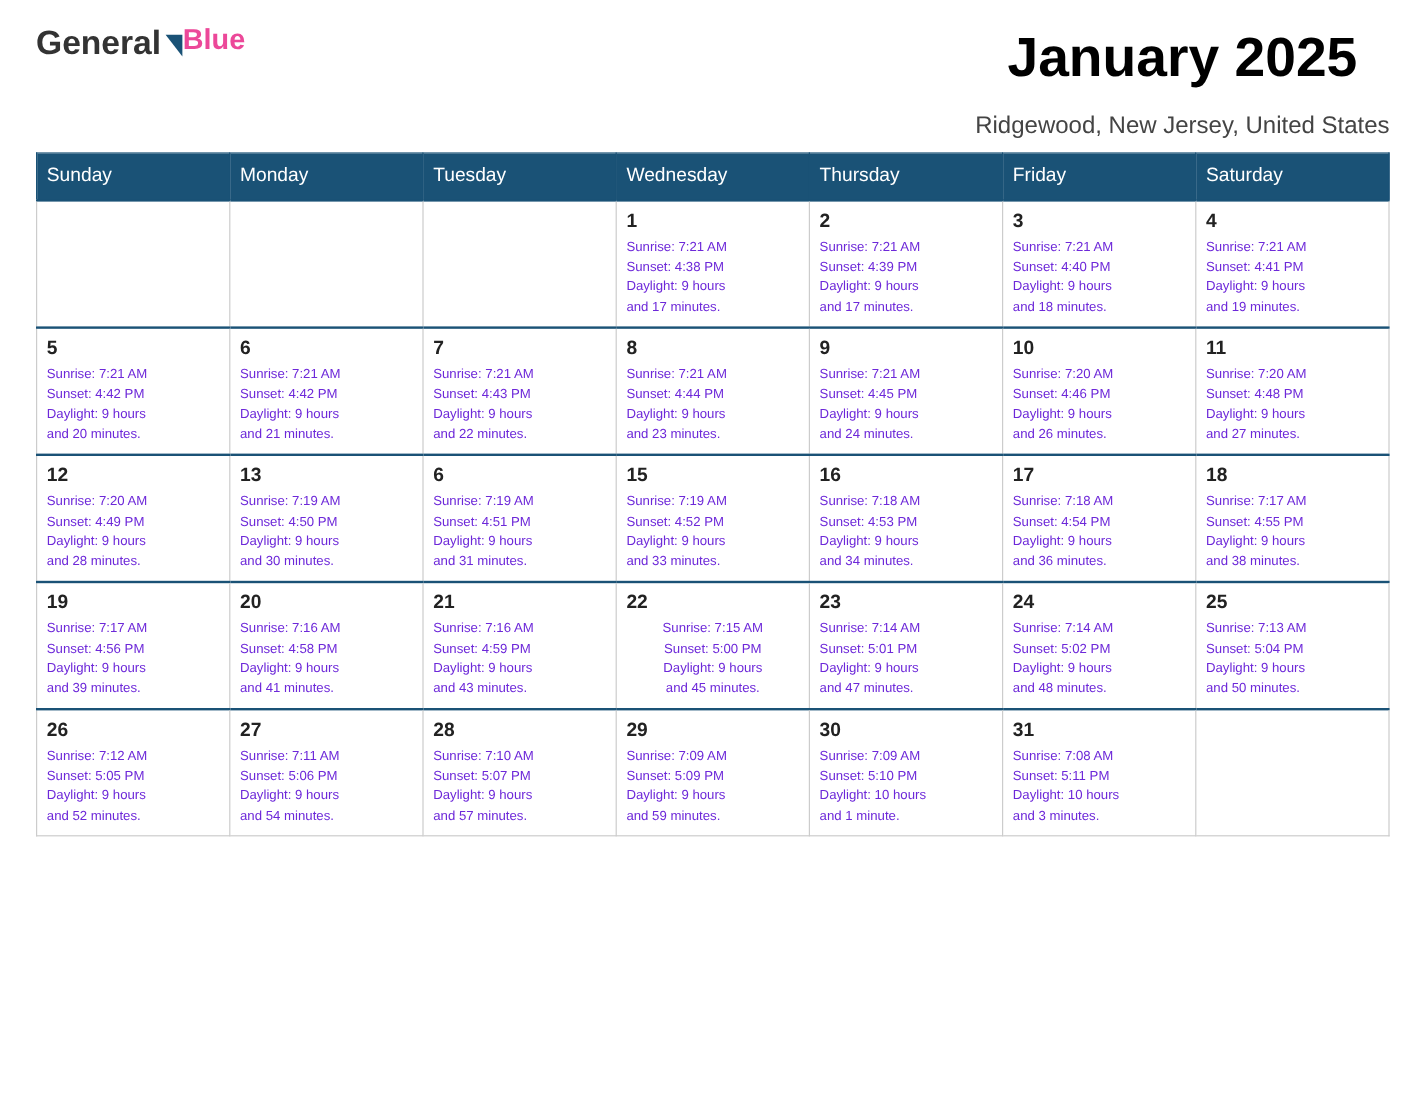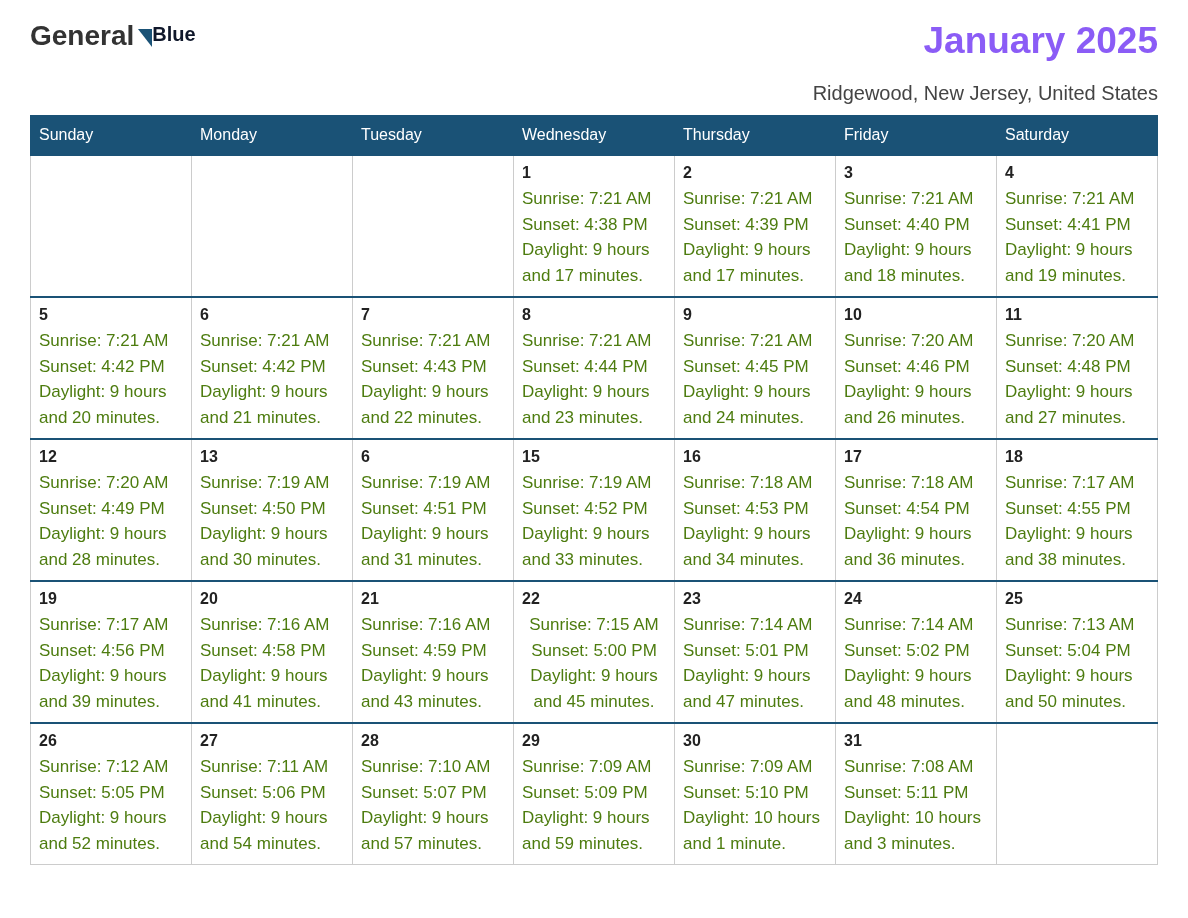--- a/index.html
+++ b/index.html
@@ -33,32 +33,33 @@
     .logo-triangle {
       width: 0;
       height: 0;
       border-left: 14px solid transparent;
       border-right: 0px solid transparent;
       border-top: 18px solid #1a5276;
       margin-left: 4px;
       margin-top: 4px;
     }
     .logo-blue {
-      font-size: 20px;
+      font-size: 24px;
       font-weight: bold;
-      color: #0f172a;
+      color: #ec4899;
       margin-top: -4px;
     }
     .title-section {
       text-align: right;
     }
     .month-title {
-      font-size: 37px;
+      font-size: 46px;
       font-weight: bold;
-      color: #8b5cf6;
+      color: #000000;
+      text-align: center;
     }
     .location {
       font-size: 20px;
       color: #444;
       margin-top: 20px;
     }
     .calendar {
       width: 100%;
       border-collapse: collapse;
       margin-top: 10px;
@@ -83,22 +84,22 @@
       font-size: 13px;
       color: #333;
     }
     .day-number {
       font-size: 16px;
       font-weight: bold;
       color: #222;
       margin-bottom: 4px;
     }
     .day-info {
-      font-size: 17px;
-      color: #4d7c0f;
+      font-size: 11px;
+      color: #6d28d9;
       line-height: 1.5;
     }
     .empty-cell {
       border-top: 2px solid #1a5276;
       background: #fff;
     }
   </style>
 </head>
 <body>
 

